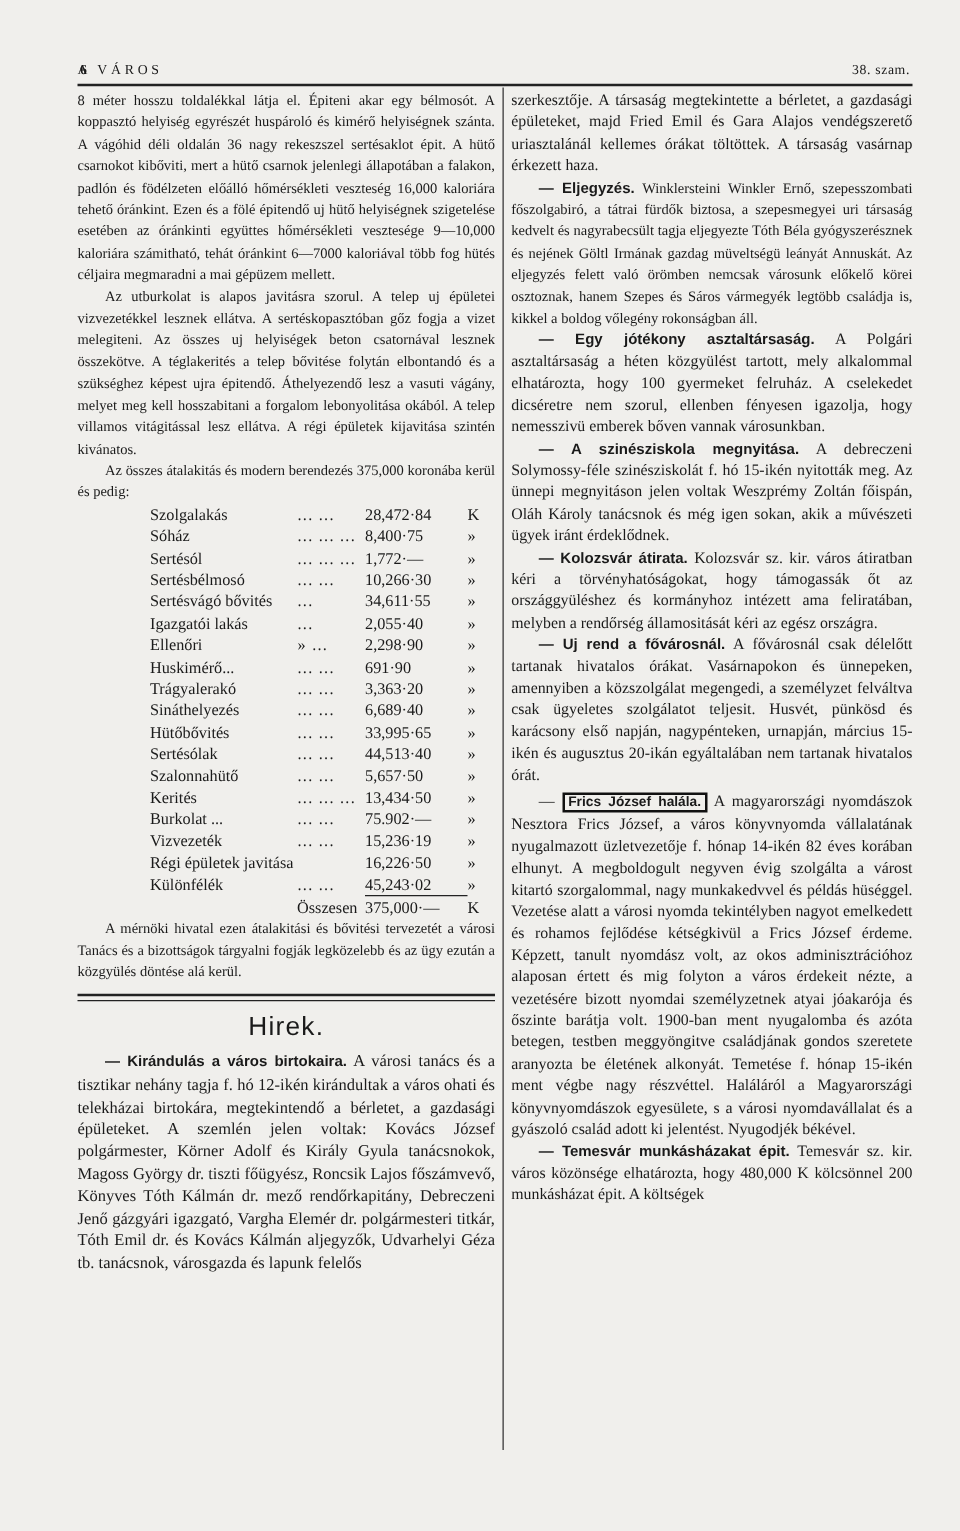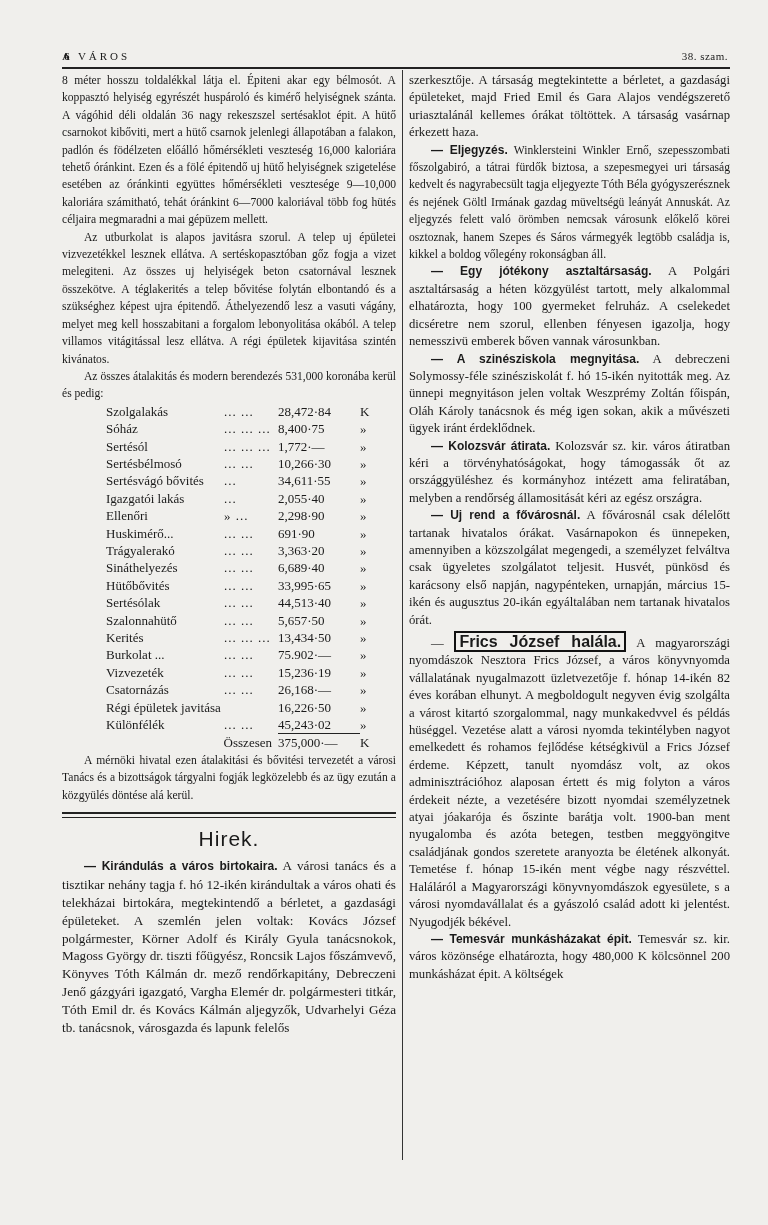--- a/index.html
+++ b/index.html
@@ -32,41 +32,41 @@
   .col-left { left: 0; width: 334px; font-size: 11.6px; line-height: 17.4px; }
   .col-right { left: 347px; width: 321px; font-size: 12.7px; line-height: 17.4px; }
   .col-divider {
     position: absolute; left: 340px; top: 22px; width: 0; height: 1090px;
     border-left: 1px solid #333;
   }
   p { margin: 0; }
   .ind { text-indent: 22px; }
   .cost-intro { margin-top: 0; }
   table.costs {
-    border-collapse: collapse; margin-left: 44px; font-size: 13px;
+    border-collapse: collapse; margin-left: 58px; font-size: 13px;
   }
   table.costs td { padding: 0; height: 17.4px; line-height: 17.4px; white-space: nowrap; }
   td.item { width: 118px; }
   td.dots { width: 54px; letter-spacing: 1px; }
   td.amt { width: 78px; text-align: left; padding-right: 4px !important; }
   td.unit { width: 20px; text-align: left; }
   tr.total td.amt { border-top: 1px solid #222; }
   tr.total td.label { text-align: right; padding-right: 6px !important; }
   .double-rule {
     margin: 8px 0 0 0; height: 3px;
     border-top: 2px solid #222; border-bottom: 1px solid #222;
   }
   .section-title {
     text-align: center; font-family: "Liberation Sans", "DejaVu Sans", sans-serif;
     font-size: 21px; letter-spacing: 1px; margin: 12px 0 10px 0;
   }
   .lead { font-family: "Liberation Sans", "DejaVu Sans", sans-serif; font-weight: bold; font-size: 12px; }
   .boxed {
     border: 2px solid #111; padding: 0 3px;
-    font-family: "Liberation Sans", "DejaVu Sans", sans-serif; font-weight: bold; font-size: 16px; margin-top: 16px;
+    font-family: "Liberation Sans", "DejaVu Sans", sans-serif; font-weight: bold; font-size: 11px; margin-top: 16px;
   }
   .news-left { font-size: 13.2px; line-height: 17.8px; }
   .first-right-small { font-size: 11.6px; }
 </style>
 </head>
 <body>
 
 <div class="page">
   <div class="header">
     <span class="pnum">6</span>
@@ -74,21 +74,21 @@
     <span class="issue">38. szam.</span>
   </div>
   <div class="rule-top"></div>
   <div class="col-divider"></div>
 
   <div class="cols">
 
     <div class="col col-left">
       <p>8 méter hosszu toldalékkal látja el. Épiteni akar egy bélmosót. A koppasztó helyiség egyrészét huspároló és kimérő helyiségnek szánta. A vágóhid déli oldalán 36 nagy rekeszszel sertésaklot épit. A hütő csarnokot kibőviti, mert a hütő csarnok jelenlegi állapotában a falakon, padlón és födélzeten előálló hőmérsékleti veszteség 16,000 kaloriára tehető óránkint. Ezen és a fölé épitendő uj hütő helyiségnek szigetelése esetében az óránkinti együttes hőmérsékleti vesztesége 9—10,000 kaloriára számitható, tehát óránkint 6—7000 kaloriával több fog hütés céljaira megmaradni a mai gépüzem mellett.</p>
       <p class="ind">Az utburkolat is alapos javitásra szorul. A telep uj épületei vizvezetékkel lesznek ellátva. A sertéskopasztóban gőz fogja a vizet melegiteni. Az összes uj helyiségek beton csatornával lesznek összekötve. A téglakerités a telep bővitése folytán elbontandó és a szükséghez képest ujra épitendő. Áthelyezendő lesz a vasuti vágány, melyet meg kell hosszabitani a forgalom lebonyolitása okából. A telep villamos vitágitással lesz ellátva. A régi épületek kijavitása szintén kivánatos.</p>
-      <p class="ind cost-intro">Az összes átalakitás és modern berendezés 531,000 koronába kerül és pedig:</p>
+      <p class="ind cost-intro">Az összes átalakitás és modern berendezés 375,000 koronába kerül és pedig:</p>
 
       <table class="costs">
         <tbody id="cost-body">
             <tr>
               <td class="item">Szolgalakás</td>
               <td class="dots">... ...</td>
               <td class="amt">28,472·84</td>
               <td class="unit">K</td>
             </tr>
             <tr>
@@ -172,26 +172,20 @@
             <tr>
               <td class="item">Burkolat ...</td>
               <td class="dots">... ...</td>
               <td class="amt">75.902·—</td>
               <td class="unit">»</td>
             </tr>
             <tr>
               <td class="item">Vizvezeték</td>
               <td class="dots">... ...</td>
               <td class="amt">15,236·19</td>
-              <td class="unit">»</td>
-            </tr>
-            <tr>
-              <td class="item">Csatornázás</td>
-              <td class="dots">... ...</td>
-              <td class="amt">26,168·—</td>
               <td class="unit">»</td>
             </tr>
             <tr>
               <td class="item" colspan="2">Régi épületek javitása</td>
               <td class="amt">16,226·50</td>
               <td class="unit">»</td>
             </tr>
             <tr>
               <td class="item">Különfélék</td>
               <td class="dots">... ...</td>

